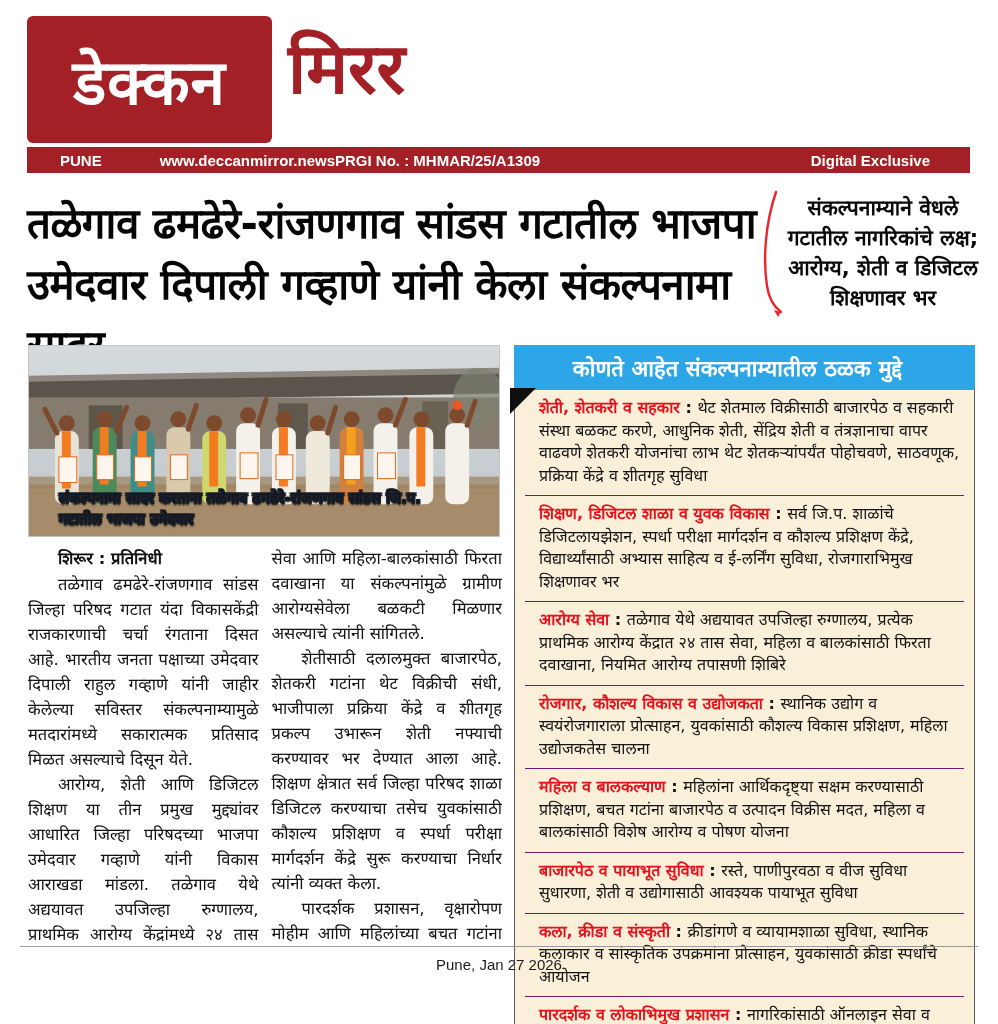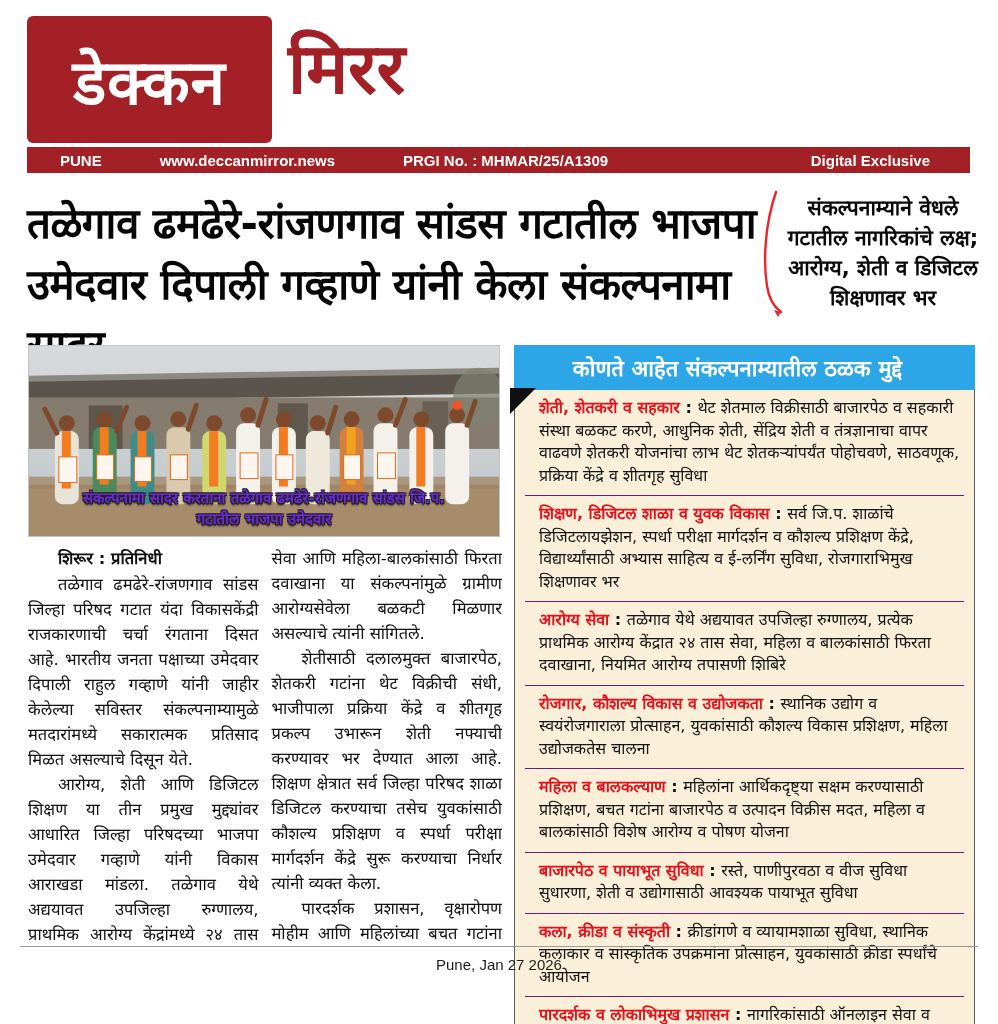--- a/index.html
+++ b/index.html
@@ -11,36 +11,36 @@
     background:#a32126;border-radius:6px;display:flex;align-items:center;justify-content:center;}
   .masthead-box .mast-1{color:#fff;font-size:62px;font-weight:bold;letter-spacing:1px;}
   .mast-2{position:absolute;left:288px;top:34px;color:#a32126;font-size:70px;font-weight:bold;line-height:1;}
 
   
   .infobar{position:absolute;left:27px;top:147px;width:943px;height:26px;background:#a32126;
     color:#fff;font-family:"Liberation Sans",sans-serif;font-weight:bold;font-size:15px;
     display:flex;align-items:center;}
   .infobar .city{margin-left:33px;}
   .infobar .website{margin-left:58px;}
-  .infobar .prgi{margin-left:68px;}
+  .infobar .prgi{}
   .infobar .edition{margin-left:auto;margin-right:40px;}
 
   
   .headline{position:absolute;left:27px;top:193px;width:742px;
     font-size:42px;line-height:61px;font-weight:900;color:#050505;letter-spacing:-0.5px;}
   .headline-divider{position:absolute;left:760px;top:190px;width:28px;height:132px;}
   .subhead{position:absolute;left:786px;top:193px;width:194px;text-align:center;
     font-size:21px;line-height:30px;font-weight:800;color:#0a0a0a;}
 
   
   .photo{position:absolute;left:28px;top:345px;width:472px;height:192px;
     border:1px solid #c3c3c3;box-sizing:border-box;background:#cfd3d5;}
   .photo svg{display:block;width:100%;height:100%;}
-  .photo-caption{position:absolute;left:0;right:0;bottom:6px;text-align:center;
-    color:#6d28d9;font-weight:bold;font-size:15px;line-height:21px;padding:0 30px;
+  .photo-caption{position:absolute;left:0;right:0;bottom:6px;
+    color:#0f172a;font-weight:bold;font-size:15px;line-height:21px;padding:0 30px;
     text-shadow:-1px -1px 0 #222,1px -1px 0 #222,-1px 1px 0 #222,1px 1px 0 #222,0 2px 2px #000;}
 
   
   .article{position:absolute;left:28px;top:546px;width:474px;height:402px;
     column-count:2;column-gap:13px;font-size:16.5px;line-height:25px;color:#111;
     text-align:justify;overflow:hidden;}
   .article .byline{font-weight:bold;margin:0 0 1px 0;}
   .article p{margin:0;text-indent:30px;}
 
   

